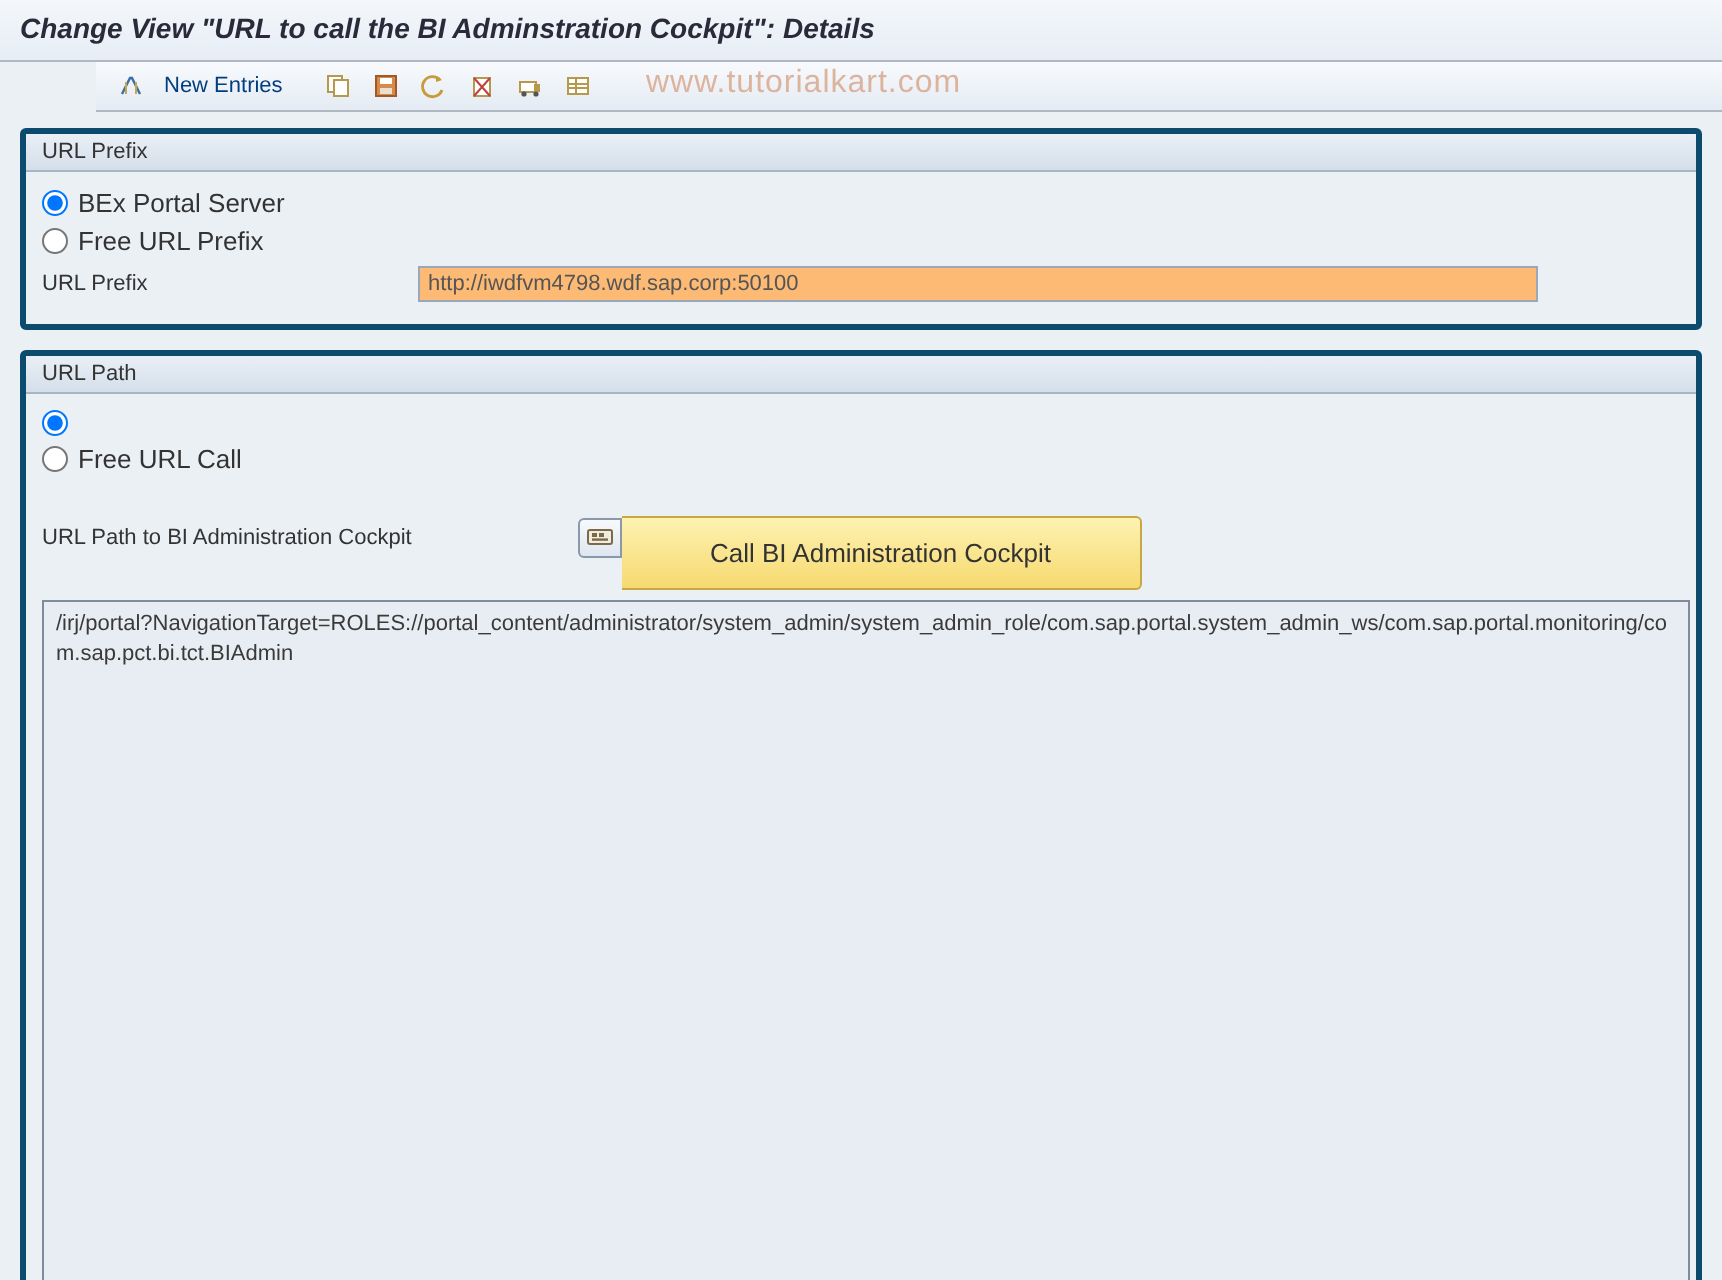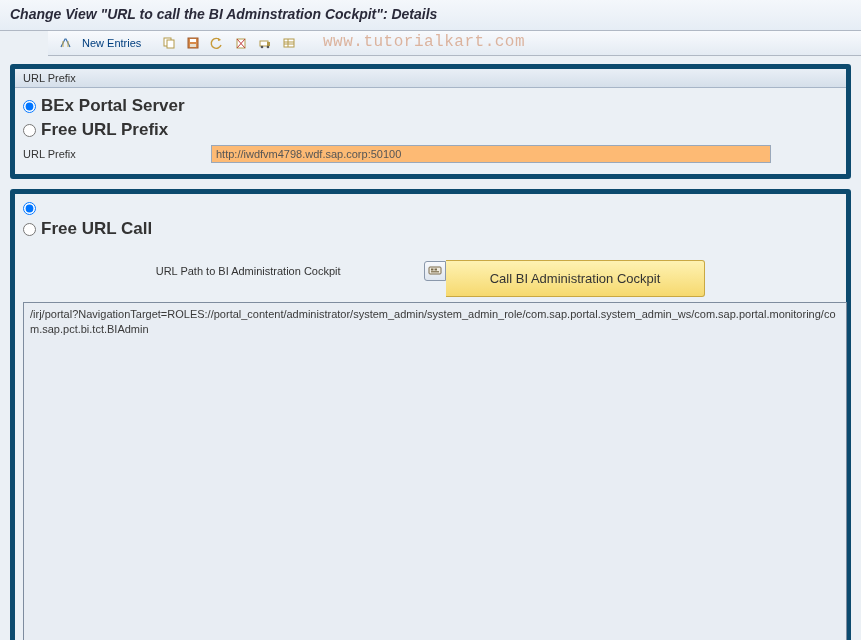--- a/index.html
+++ b/index.html
@@ -52,30 +52,30 @@
     }
     .tb-sep {
       width: 4px;
     }
     .watermark {
       position: absolute;
       left: 275px;
       top: 2px;
       color: #d9a98f;
       font-size: 16px;
-      font-family: Liberation Mono, monospace;
+      font-family: Liberation Sans, sans-serif;
       letter-spacing: 0.5px;
       opacity: 0.85;
       pointer-events: none;
     }
     .content {
       padding: 8px 10px;
     }
     .groupbox {
-      border: 5px solid #0c4a6e;
+      border: 3px solid #0c4a6e;
       border-radius: 3px;
       margin-bottom: 10px;
       background: #ebf0f5;
     }
     .groupbox-title {
       background: linear-gradient(to bottom, #e9eff6 0%, #d5dfea 100%);
       border-bottom: 1px solid #a7b5c7;
       padding: 3px 8px;
       font-size: 11px;
       color: #333;
@@ -85,22 +85,21 @@
       padding: 6px 8px 8px 8px;
     }
     .radio-row {
       display: flex;
       align-items: center;
       padding: 2px 0;
       gap: 5px;
     }
     .radio-row label {
       color: #333;
-      font-size: 17px;
-      font-weight: bold;
+      font-size: 13px;
     }
     input[type="radio"] {
       width: 13px;
       height: 13px;
       cursor: pointer;
     }
     .field-row {
       display: flex;
       align-items: center;
       padding: 3px 0;
@@ -129,21 +128,20 @@
       color: #555;
     }
     .url-prefix-input {
       width: 560px;
     }
     .path-row {
       display: flex;
       align-items: center;
       padding: 3px 0 5px 0;
       gap: 8px;
-      justify-content: center;
     }
     .call-section {
       display: flex;
       align-items: center;
       gap: 0;
     }
     .mini-icon-btn {
       width: 22px;
       height: 20px;
       background: linear-gradient(to bottom, #f7f9fc 0%, #dfe6ef 100%);
@@ -257,20 +255,21 @@
         <label>Free URL Prefix</label>
       </div>
       <div class="field-row">
         <span class="field-label">URL Prefix</span>
         <input type="text" class="text-input readonly url-prefix-input" readonly="" value="http://iwdfvm4798.wdf.sap.corp:50100" style="">
       </div>
     </div>
   </div>
 
   <div class="groupbox">
+    <div class="groupbox-title">URL Path</div>
     <div class="groupbox-body">
       <div class="radio-row">
         <input type="radio" name="path" checked="" style="">
       </div>
       <div class="radio-row">
         <input type="radio" name="path" style="">
         <label>Free URL Call</label>
       </div>
       <div class="path-row">
         <span class="field-label-wide">URL Path to BI Administration Cockpit</span>

